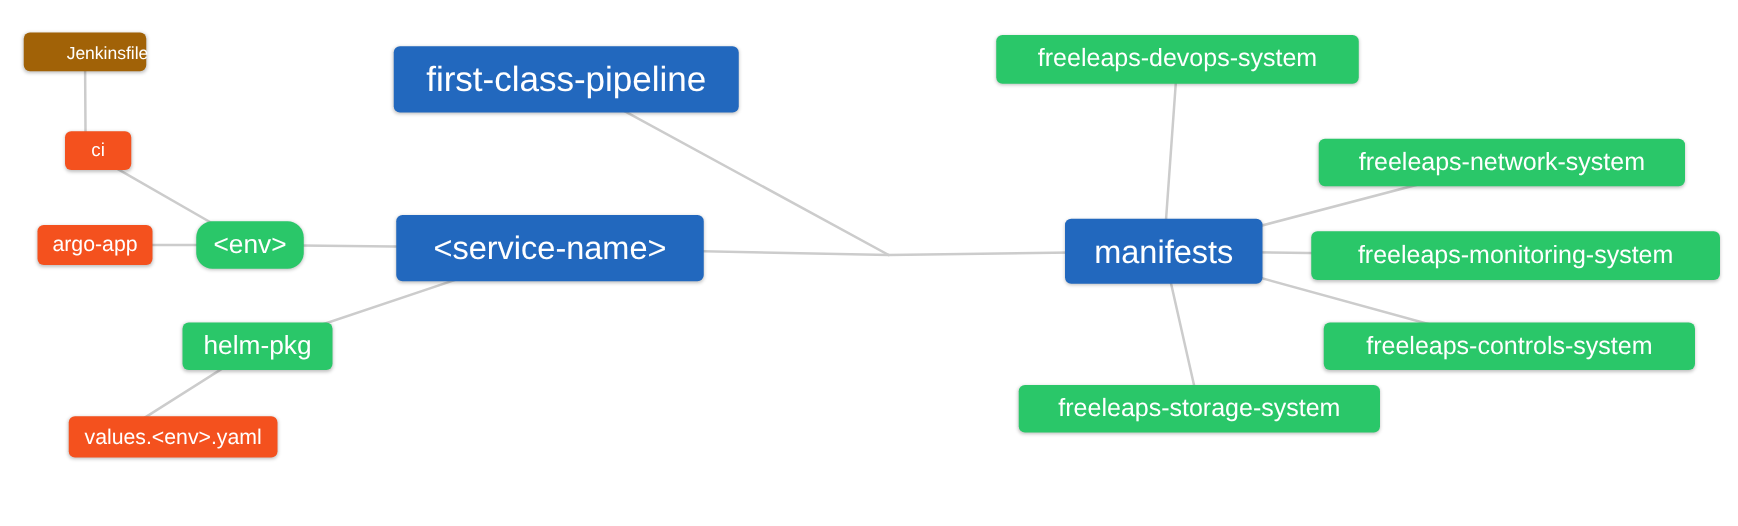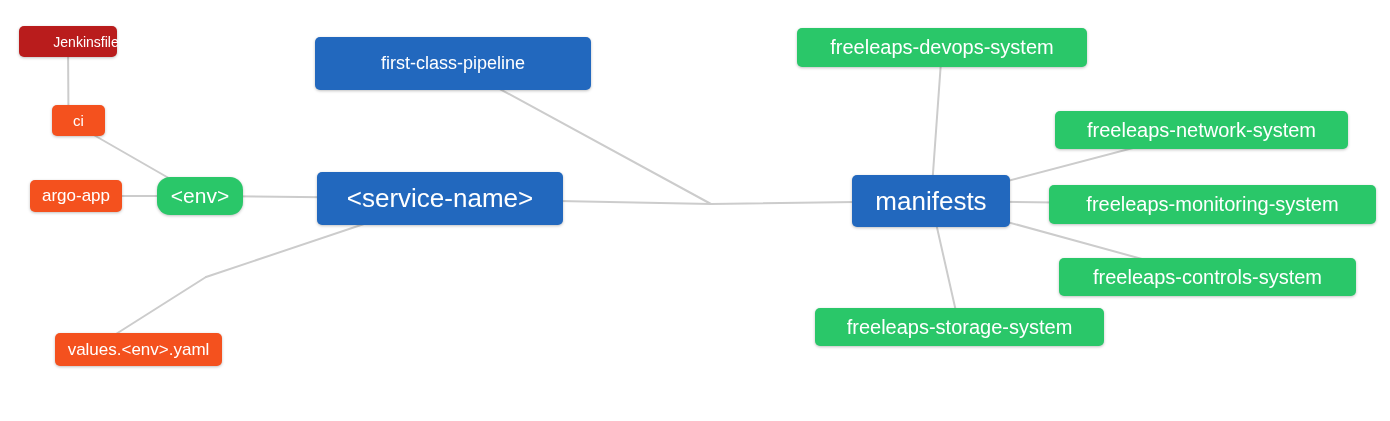--- a/index.html
+++ b/index.html
@@ -56,26 +56,27 @@
       <line x1="453" y1="63.5" x2="711" y2="204"></line>
       <line x1="440" y1="198.5" x2="711" y2="204"></line>
       <line x1="711" y1="204" x2="931" y2="201"></line>
       <line x1="931" y1="201" x2="942" y2="47.5"></line>
       <line x1="931" y1="201" x2="1201.5" y2="130"></line>
       <line x1="931" y1="201" x2="1212.5" y2="204.5"></line>
       <line x1="931" y1="201" x2="1207.5" y2="277"></line>
       <line x1="931" y1="201" x2="959.5" y2="327"></line>
     </svg>
 
-<div class="node" style="left: 19px; top: 26px; width: 98px; height: 31px; font-size: 14px; background: #b91c1c; padding-left: 36px;">Jenkinsfile</div>
+<div class="node" style="left: 19px; top: 26px; width: 98px; height: 31px; font-size: 14px; background: #a16207; padding-left: 36px;">Jenkinsfile</div>
     <div class="node" style="left: 52px; top: 105px; width: 53px; height: 31px; font-size: 15px; background: rgb(244, 81, 30);">ci</div>
     <div class="node" style="left: 30px; top: 180px; width: 92px; height: 32px; font-size: 17px; background: rgb(244, 81, 30);">argo-app</div>
     <div class="node" style="left: 157px; top: 177px; width: 86px; height: 38px; font-size: 21px; background: rgb(42, 199, 105); border-radius: 13px;">&lt;env&gt;</div>
+    <div class="node" style="left: 146px; top: 258px; width: 120px; height: 38px; font-size: 21px; background: rgb(42, 199, 105);">helm-pkg</div>
     <div class="node" style="left: 8px; top: 333px; width: 167px; height: 33px; font-size: 17px; background: rgb(244, 81, 30); margin-left: 47px;">values.&lt;env&gt;.yaml</div>
-    <div class="node" style="left: 315px; top: 37px; width: 276px; height: 53px; font-size: 18px; background: rgb(34, 104, 190);">first-class-pipeline</div>
+    <div class="node" style="left: 315px; top: 37px; width: 276px; height: 53px; font-size: 28px; background: rgb(34, 104, 190);">first-class-pipeline</div>
     <div class="node" style="left: 317px; top: 172px; width: 246px; height: 53px; font-size: 26px; background: rgb(34, 104, 190);">&lt;service-name&gt;</div>
     <div class="node" style="left: 852px; top: 175px; width: 158px; height: 52px; font-size: 26px; background: rgb(34, 104, 190);">manifests</div>
     <div class="node" style="left: 797px; top: 28px; width: 290px; height: 39px; font-size: 20px; background: rgb(42, 199, 105);">freeleaps-devops-system</div>
     <div class="node" style="left: 1055px; top: 111px; width: 293px; height: 38px; font-size: 20px; background: rgb(42, 199, 105);">freeleaps-network-system</div>
     <div class="node" style="left: 1049px; top: 185px; width: 327px; height: 39px; font-size: 20px; background: rgb(42, 199, 105);">freeleaps-monitoring-system</div>
     <div class="node" style="left: 1059px; top: 258px; width: 297px; height: 38px; font-size: 20px; background: rgb(42, 199, 105);">freeleaps-controls-system</div>
     <div class="node" style="left: 815px; top: 308px; width: 289px; height: 38px; font-size: 20px; background: rgb(42, 199, 105);">freeleaps-storage-system</div>
   </div>
 
 </body></html>

